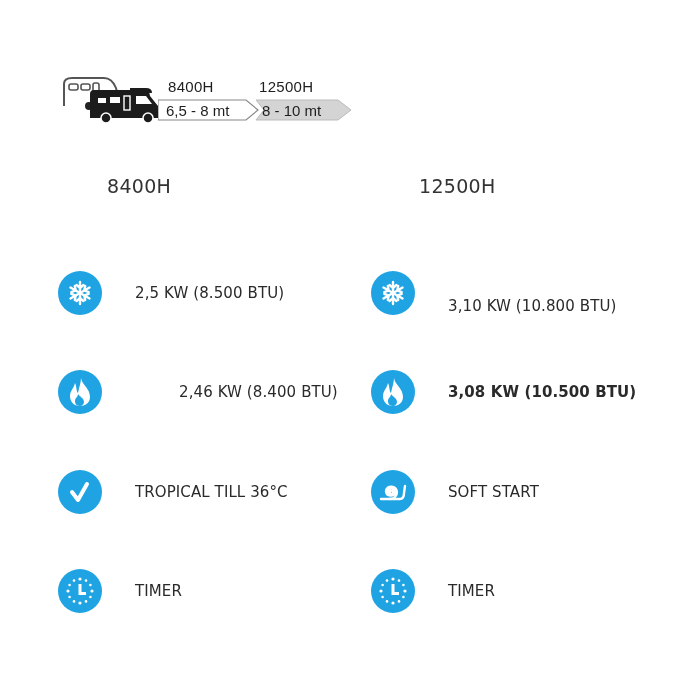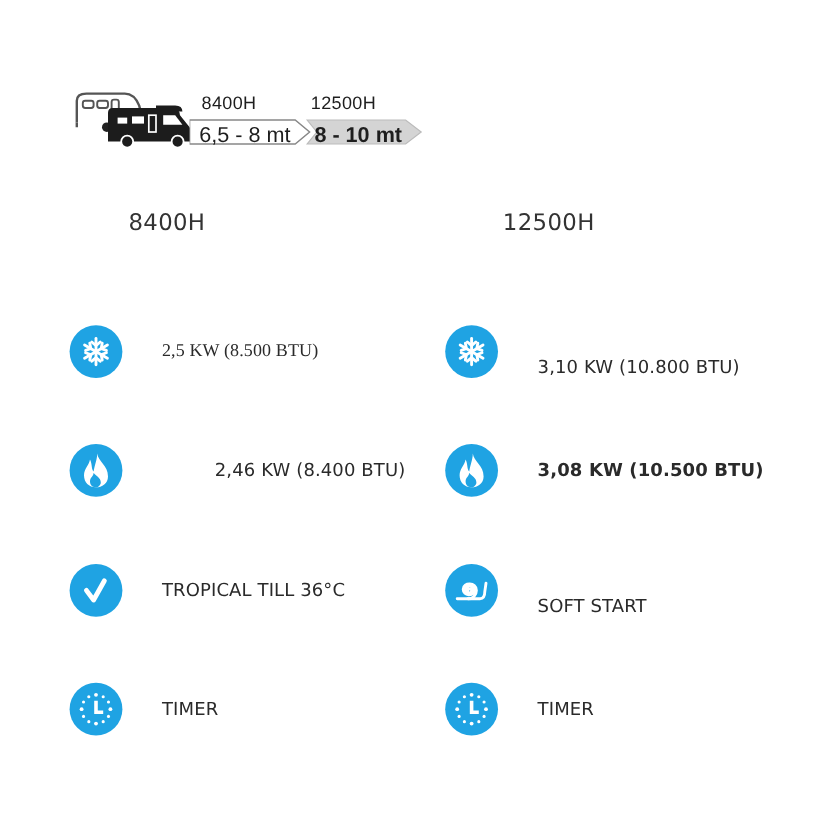--- a/index.html
+++ b/index.html
@@ -1,20 +1,20 @@
 <!DOCTYPE html>
 <html><head>
 <meta charset="utf-8">
 <style>
   html, body { margin:0; padding:0; background:#ffffff; }
   body { width:700px; height:700px; position:relative; overflow:hidden; font-family:"DejaVu Sans", sans-serif; color:#2b2b2b; }
   .banner { position:absolute; left:60px; top:74px; width:300px; height:50px; }
   .vehicle { position:absolute; left:0; top:0; }
   .band { position:absolute; left:98px; top:24px; }
-  .band-label { position:absolute; font-family:"Liberation Sans", sans-serif; font-size:18px; color:#1e1e1e; }
+  .band-label { position:absolute; font-family:"Liberation Sans", sans-serif; font-size:15px; color:#1e1e1e; }
   .band-top { position:absolute; top:4px; font-family:"Liberation Sans", sans-serif; font-size:15px; color:#1e1e1e; letter-spacing:0.3px; }
   .model-head { position:absolute; top:175px; font-size:19px; color:#333; letter-spacing:0.3px; }
   .feat { position:absolute; display:flex; align-items:center; }
   .feat .ic { width:44px; height:44px; border-radius:50%; background:#1fa3e3; display:flex; align-items:center; justify-content:center; flex:0 0 44px; }
   .feat .tx { margin-left:33px; font-size:15px; color:#2a2a2a; white-space:nowrap; letter-spacing:0.1px; }
 </style>
 </head>
 <body>
 
 <div class="banner">
@@ -36,27 +36,27 @@
     <circle cx="46" cy="44" r="5" fill="#1c1c1c" stroke="#fff" stroke-width="1.5"></circle>
     <circle cx="88" cy="44" r="5" fill="#1c1c1c" stroke="#fff" stroke-width="1.5"></circle>
   </svg>
   <span class="band-top" style="left:108px;">8400H</span>
   <span class="band-top" style="left:199px;">12500H</span>
   <svg class="band" width="195" height="24" viewBox="0 0 195 24">
     <polygon points="98,2 180,2 193,12 180,22 98,22 106,12" fill="#d4d4d4" stroke="#bbb" stroke-width="1"></polygon>
     <polygon points="0,2 88,2 100,12 88,22 0,22" fill="#ffffff" stroke="#888" stroke-width="1.2"></polygon>
   </svg>
   <span class="band-label" style="left:106px; top:28px;">6,5 - 8 mt</span>
-  <span class="band-label" style="left:202px; top:28px;font-weight:bold;">8 - 10 mt</span>
+  <span class="band-label" style="left:202px; top:28px;">8 - 10 mt</span>
 </div>
 
 <div class="model-head" style="left:107px;">8400H</div>
 <div class="model-head" style="left:419px;">12500H</div>
 
-<div class="feat" style="left:58px; top:271px;font-family:Liberation Serif, serif;">
+<div class="feat" style="left:58px; top:271px;">
   <span class="ic">
     <svg width="28" height="28" viewBox="-14 -14 28 28" stroke="#fff" stroke-width="2.4" stroke-linecap="round" fill="none">
       <g>
           <line x1="0" y1="-11" x2="0" y2="11"></line>
           <path d="M-3.5 -8 L0 -5 L3.5 -8 M-3.5 8 L0 5 L3.5 8"></path>
         </g>
       <g transform="rotate(60)">
           <line x1="0" y1="-11" x2="0" y2="11"></line>
           <path d="M-3.5 -8 L0 -5 L3.5 -8 M-3.5 8 L0 5 L3.5 8"></path>
         </g>
@@ -127,21 +127,21 @@
 </div>
 <div class="feat" style="left:371px; top:370px;font-weight:bold;">
   <span class="ic">
     <svg width="26" height="30" viewBox="0 0 26 30">
         <path d="M14 1 C15 8 23 11 23 20 C23 26 18 29 13 29 C7 29 3 25 3 19 C3 14 7 11 8 6 C10 10 9 14 11 16 C12 10 14 6 14 1 Z" fill="#fff"></path>
         <path d="M13 29 C9 29 8 26 8 24 C8 21 11 20 11 17 C13 20 17 21 17 25 C17 27 15 29 13 29 Z" fill="#1fa3e3"></path>
       </svg>
   </span>
   <span class="tx">3,08 KW (10.500 BTU)</span>
 </div>
-<div class="feat" style="left:371px; top:470px;align-items:flex-end;">
+<div class="feat" style="left:371px; top:470px;">
   <span class="ic">
     <svg width="30" height="26" viewBox="0 0 30 26" fill="none" stroke="#fff" stroke-width="2.4" stroke-linecap="round">
       <path d="M12 13 C12 11 15 11 15 13 C15 16 10 16 10 12 C10 8 17 8 17 13 C17 18 8 18 8 12 C8 6 19 6 19 13 C19 17 16 20 12 20"></path>
       <path d="M3 20 H22 C25 20 26 17 26 14 L27 7"></path>
     </svg>
   </span>
   <span class="tx">SOFT START</span>
 </div>
 <div class="feat" style="left:371px; top:569px;">
   <span class="ic">

